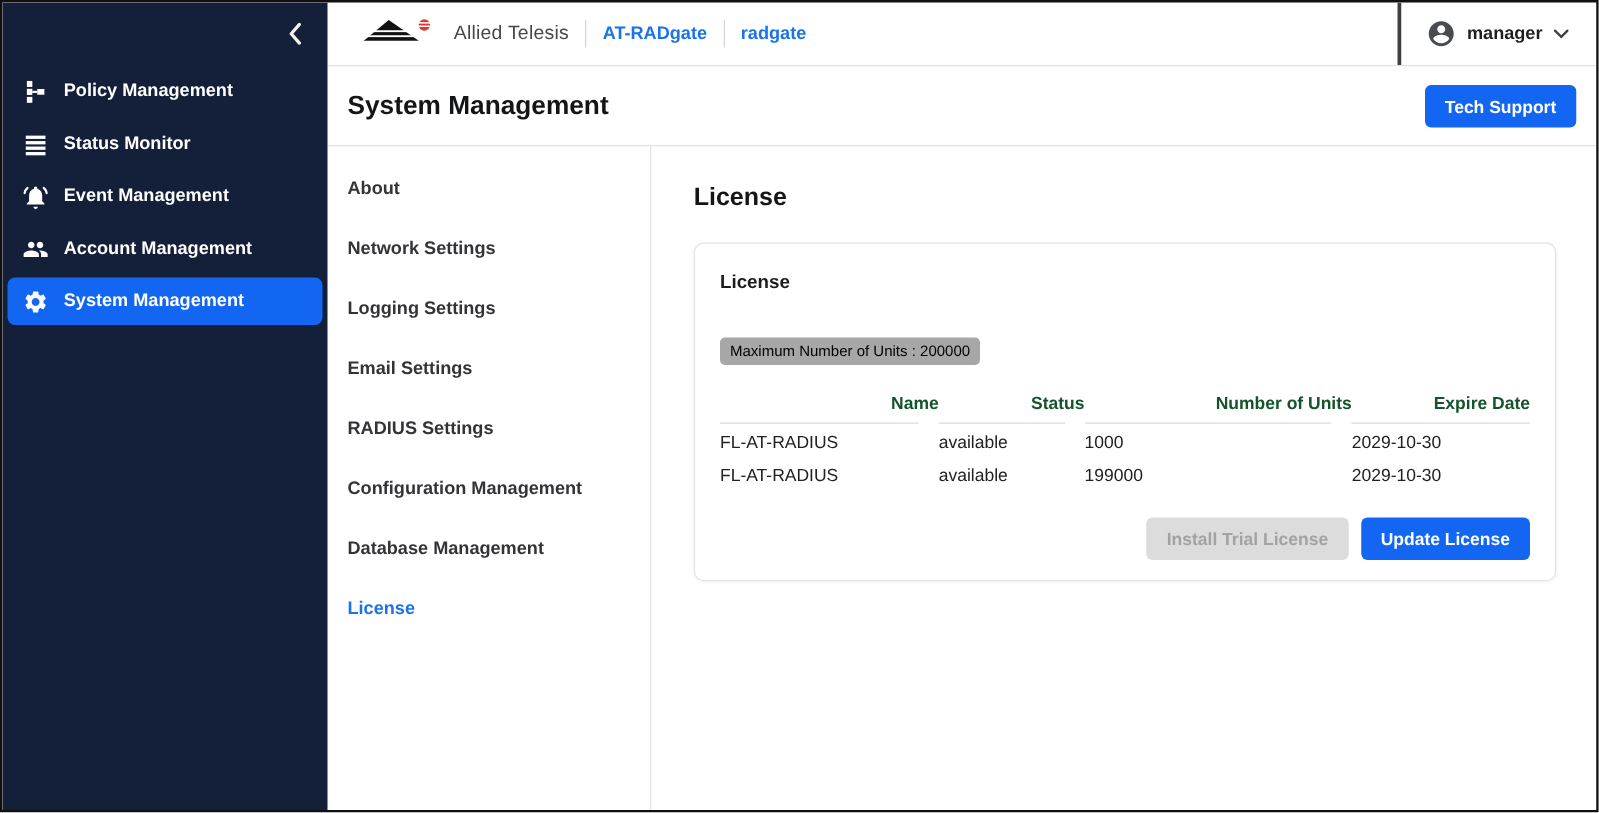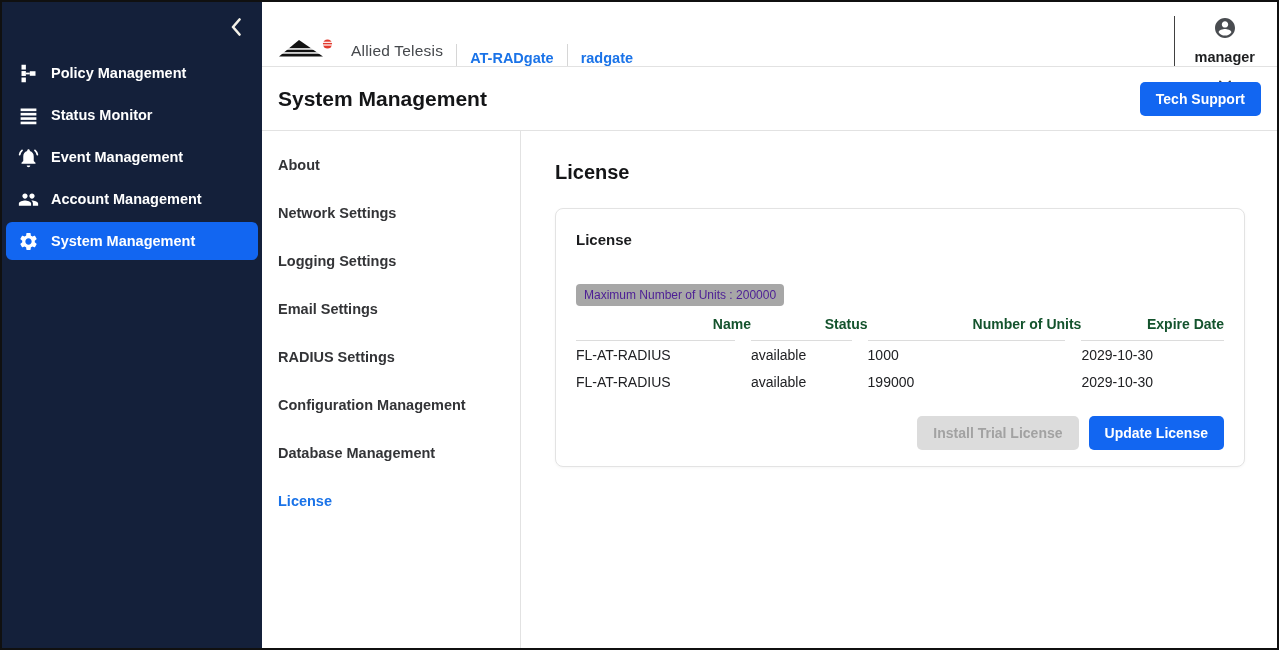--- a/index.html
+++ b/index.html
@@ -40,35 +40,33 @@
   .nav-item.active { background: #1266f1; height: 38px; margin-top: 2px; margin-bottom: 2px; }
   .nav-icon { width: 21px; height: 21px; flex: 0 0 21px; display: flex; }
   .nav-icon svg { width: 100%; height: 100%; }
 
   
   .right-col { flex: 1; display: flex; flex-direction: column; min-width: 0; }
 
   .topbar {
     height: 51px; flex: 0 0 51px;
     border-bottom: 1px solid #e2e2e2;
-    display: flex; align-items: flex-end;
-    padding-left: 16px;
-    margin-top: 14px;
+    display: flex; align-items: center;
+    padding-left: 28px;
   }
   .brand { display: flex; align-items: center; gap: 9px; }
   .brand-name { font-size: 15.5px; color: #45484c; letter-spacing: .2px; }
   .vdiv { width: 1px; height: 22px; background: #d6d6d6; margin: 0 13px; }
   .crumb { font-size: 14.5px; color: #1a73e8; font-weight: 600; text-decoration: none; cursor: pointer; }
   .topbar-right {
     margin-left: auto; height: 100%;
-    border-left: 1px solid #404040;
+    border-left: 3px solid #404040;
     display: flex; align-items: center;
     padding: 0 22px 0 20px; gap: 9px;
     cursor: pointer;
-    flex-direction: column;
   }
   .user-name { font-size: 14.5px; color: #1e1f21; font-weight: 600; }
 
   .titlebar {
     height: 64px; flex: 0 0 64px;
     border-bottom: 1px solid #e2e2e2;
     display: flex; align-items: center; justify-content: space-between;
     padding: 0 16px;
   }
   .page-title { font-size: 21px; font-weight: 700; color: #141517; }
@@ -100,24 +98,24 @@
 
   .card {
     border: 1px solid #e3e3e3; border-radius: 8px;
     background: #fff;
     box-shadow: 0 1px 3px rgba(0,0,0,.04);
     padding: 22px 20px 16px 20px;
   }
   .card-title { font-size: 15px; font-weight: 700; color: #1b1c1e; margin-bottom: 36px; }
   .badge {
     display: inline-block;
-    background: #a7a7a7; color: #4c1d95;
+    background: #a7a7a7; color: #000000;
     font-size: 12px; font-weight: 400;
     padding: 4px 8px; border-radius: 4px;
-    margin-bottom: 10px;
+    margin-bottom: 22px;
   }
   table.lic { width: 100%; border-collapse: collapse; table-layout: fixed; }
   table.lic th {
     text-align: right; font-size: 14px; font-weight: 700; color: #14532d;
     padding: 0 0 9px 0; position: relative;
   }
   table.lic th::after {
     content: ""; position: absolute; left: 0; right: 16px; bottom: 0;
     height: 1px; background: #dcdcdc;
   }

